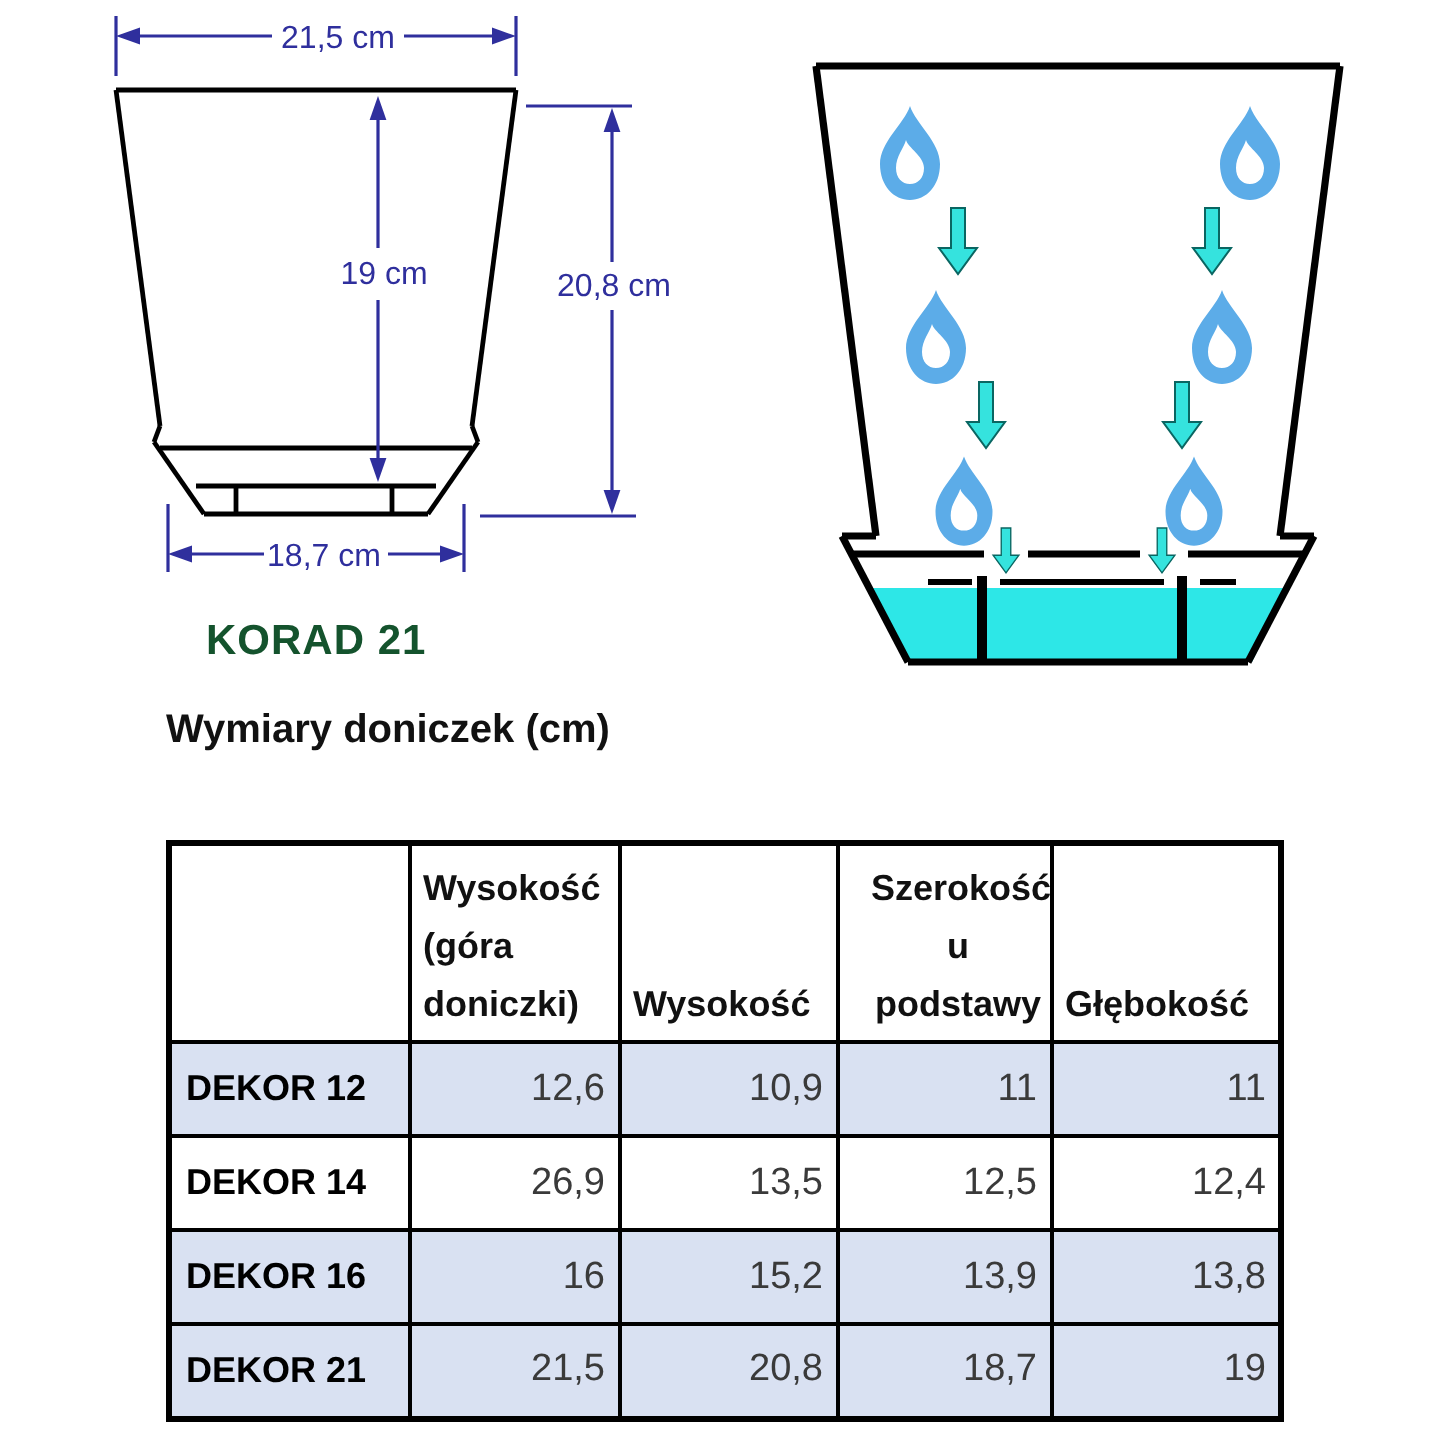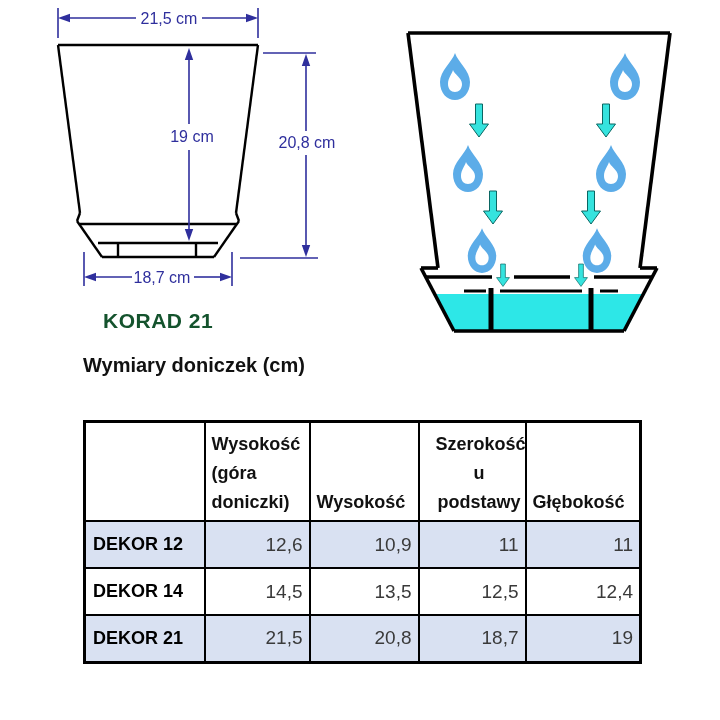--- a/index.html
+++ b/index.html
@@ -196,24 +196,31 @@
     <tbody>
       <tr style="background-color: rgb(217, 225, 242);">
         <td class="rowlabel">DEKOR 12</td>
         <td class="num">12,6</td>
         <td class="num">10,9</td>
         <td class="num">11</td>
         <td class="num">11</td>
       </tr>
       <tr>
         <td class="rowlabel">DEKOR 14</td>
-        <td class="num">14,5</td>
+        <td class="num">26,9</td>
         <td class="num">13,5</td>
         <td class="num">12,5</td>
         <td class="num">12,4</td>
+      </tr>
+      <tr style="background-color: rgb(217, 225, 242);">
+        <td class="rowlabel">DEKOR 16</td>
+        <td class="num">16</td>
+        <td class="num">15,2</td>
+        <td class="num">13,9</td>
+        <td class="num">13,8</td>
       </tr>
       <tr style="background-color: rgb(217, 225, 242);">
         <td class="rowlabel">DEKOR 21</td>
         <td class="num">21,5</td>
         <td class="num">20,8</td>
         <td class="num">18,7</td>
         <td class="num">19</td>
       </tr>
     </tbody>
   </table>

